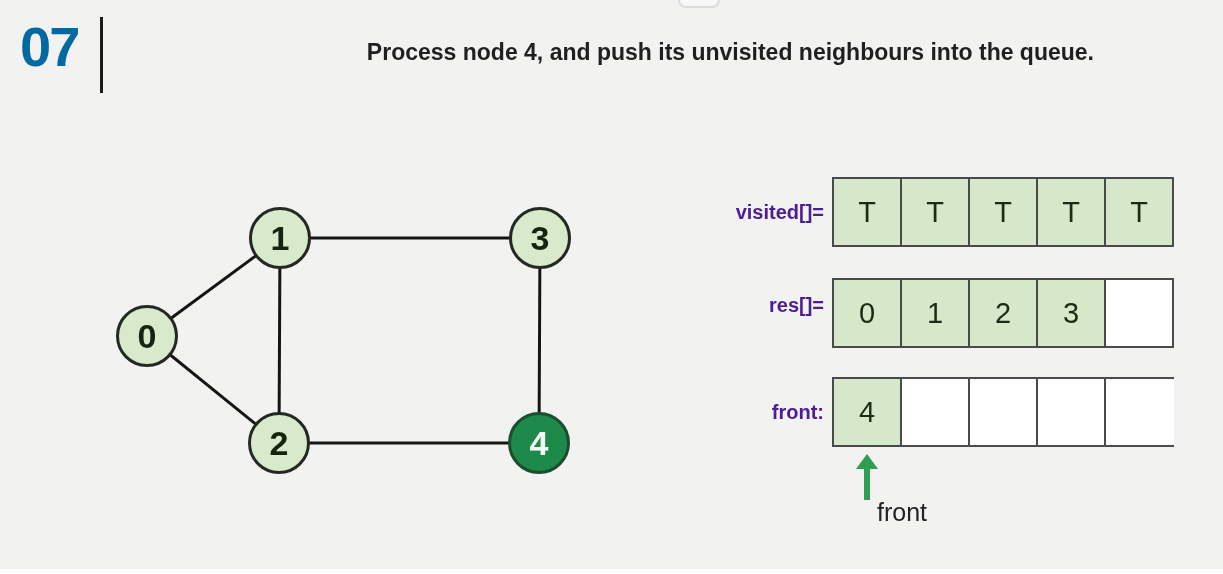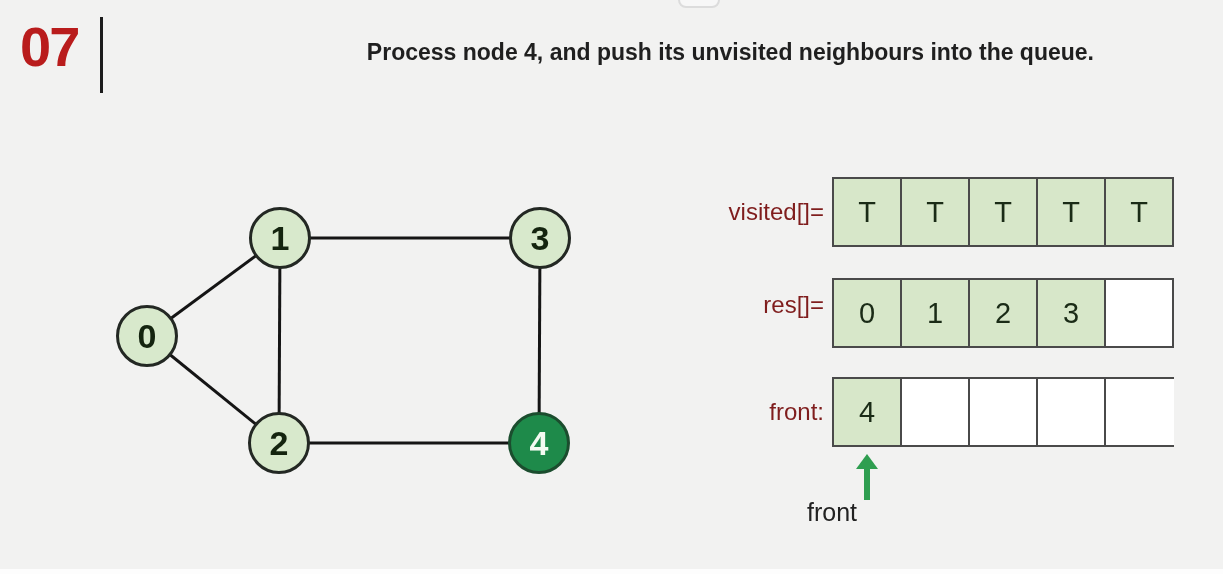--- a/index.html
+++ b/index.html
@@ -6,21 +6,21 @@
   body{
     width:1223px;height:574px;position:relative;overflow:hidden;
     background:#f2f2f1;
     font-family:"Liberation Sans", sans-serif;
     color:#1f1f1f;
   }
   
   .step-number{
     position:absolute;left:20px;top:14px;
     font-size:56px;font-weight:800;letter-spacing:-2px;
-    color:#b91c1c;
+    color:#0369a1;
   }
   .header-divider{
     position:absolute;left:100px;top:17px;width:3px;height:76px;
     background:#1c1c1c;
   }
   .page-title{
     position:absolute;left:114px;top:39px;width:980px;
     font-size:23px;font-weight:700;color:#1f1f1f;text-align:right;
   }
   
@@ -36,41 +36,41 @@
     display:flex;align-items:center;justify-content:center;
     font-size:34px;font-weight:600;color:#14240f;
     box-sizing:border-box;
   }
   .node.current{
     background:#1e8a4a;border-color:#1b4d2e;color:#f4fbf2;
   }
   
   .array-label{
     position:absolute;left:600px;width:224px;text-align:right;
-    font-size:24px;font-weight:400;color:#7f1d1d;line-height:70px;height:70px;
+    font-size:20px;font-weight:700;color:#4c1d95;line-height:70px;height:70px;
   }
   .array-row{
     position:absolute;left:832px;display:flex;
   }
   .cell{
     width:70px;height:70px;box-sizing:border-box;
     border:2px solid #4a4a4a;background:#ffffff;
     display:flex;align-items:center;justify-content:center;
     font-size:29px;font-weight:500;color:#1a2b16;
   }
   .cell + .cell{margin-left:-2px;}
   .cell.filled{background:#d7e7c9;}
   .cell.open-end{border-right:none;}
   
   .front-arrow{
     position:absolute;left:851px;top:454px;width:32px;height:46px;
     pointer-events:none;
   }
   .front-label{
-    position:absolute;left:807px;top:498px;width:120px;text-align:left;
+    position:absolute;left:807px;top:498px;width:120px;text-align:right;
     font-size:25px;font-weight:500;color:#222;
   }
   
   .bottom-strip{
     position:absolute;left:0;bottom:0;width:1223px;height:5px;background:#fdfdfd;
   }
 </style>
 </head>
 <body>
 

